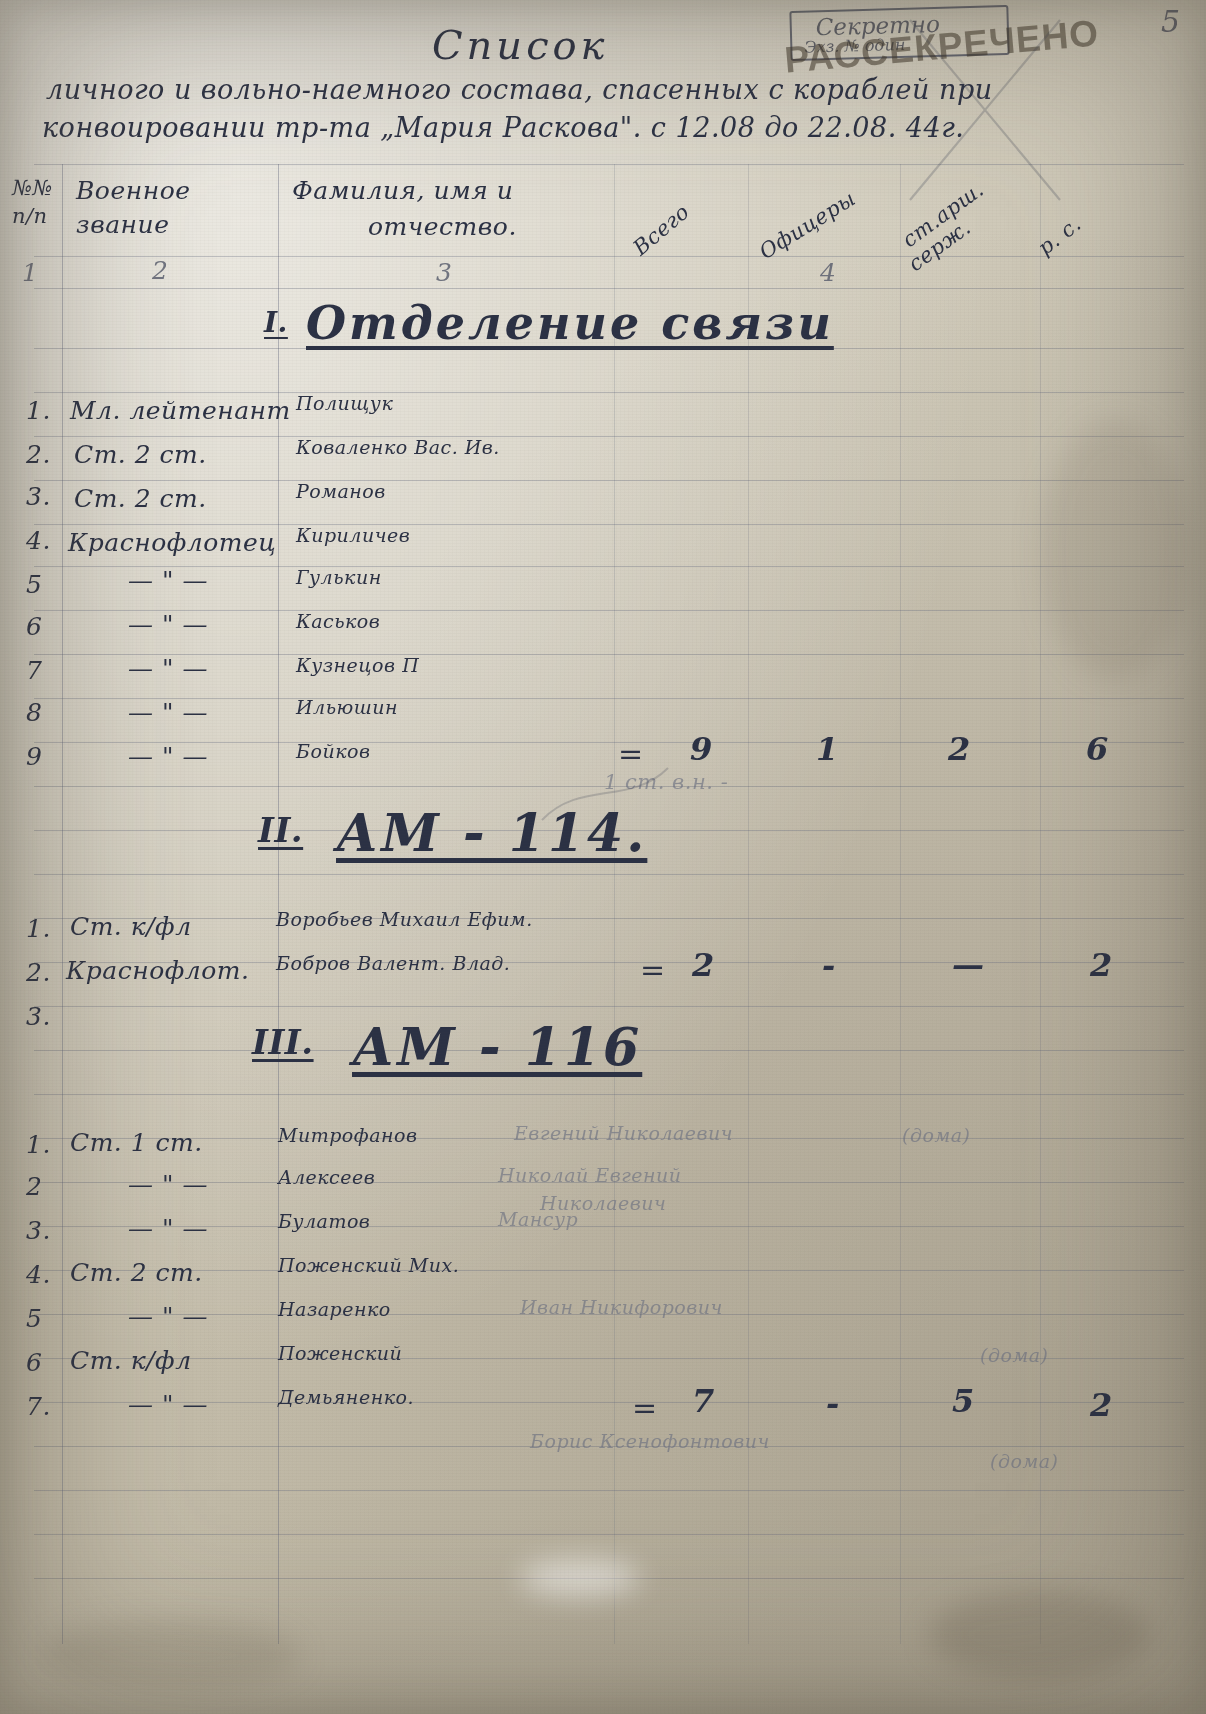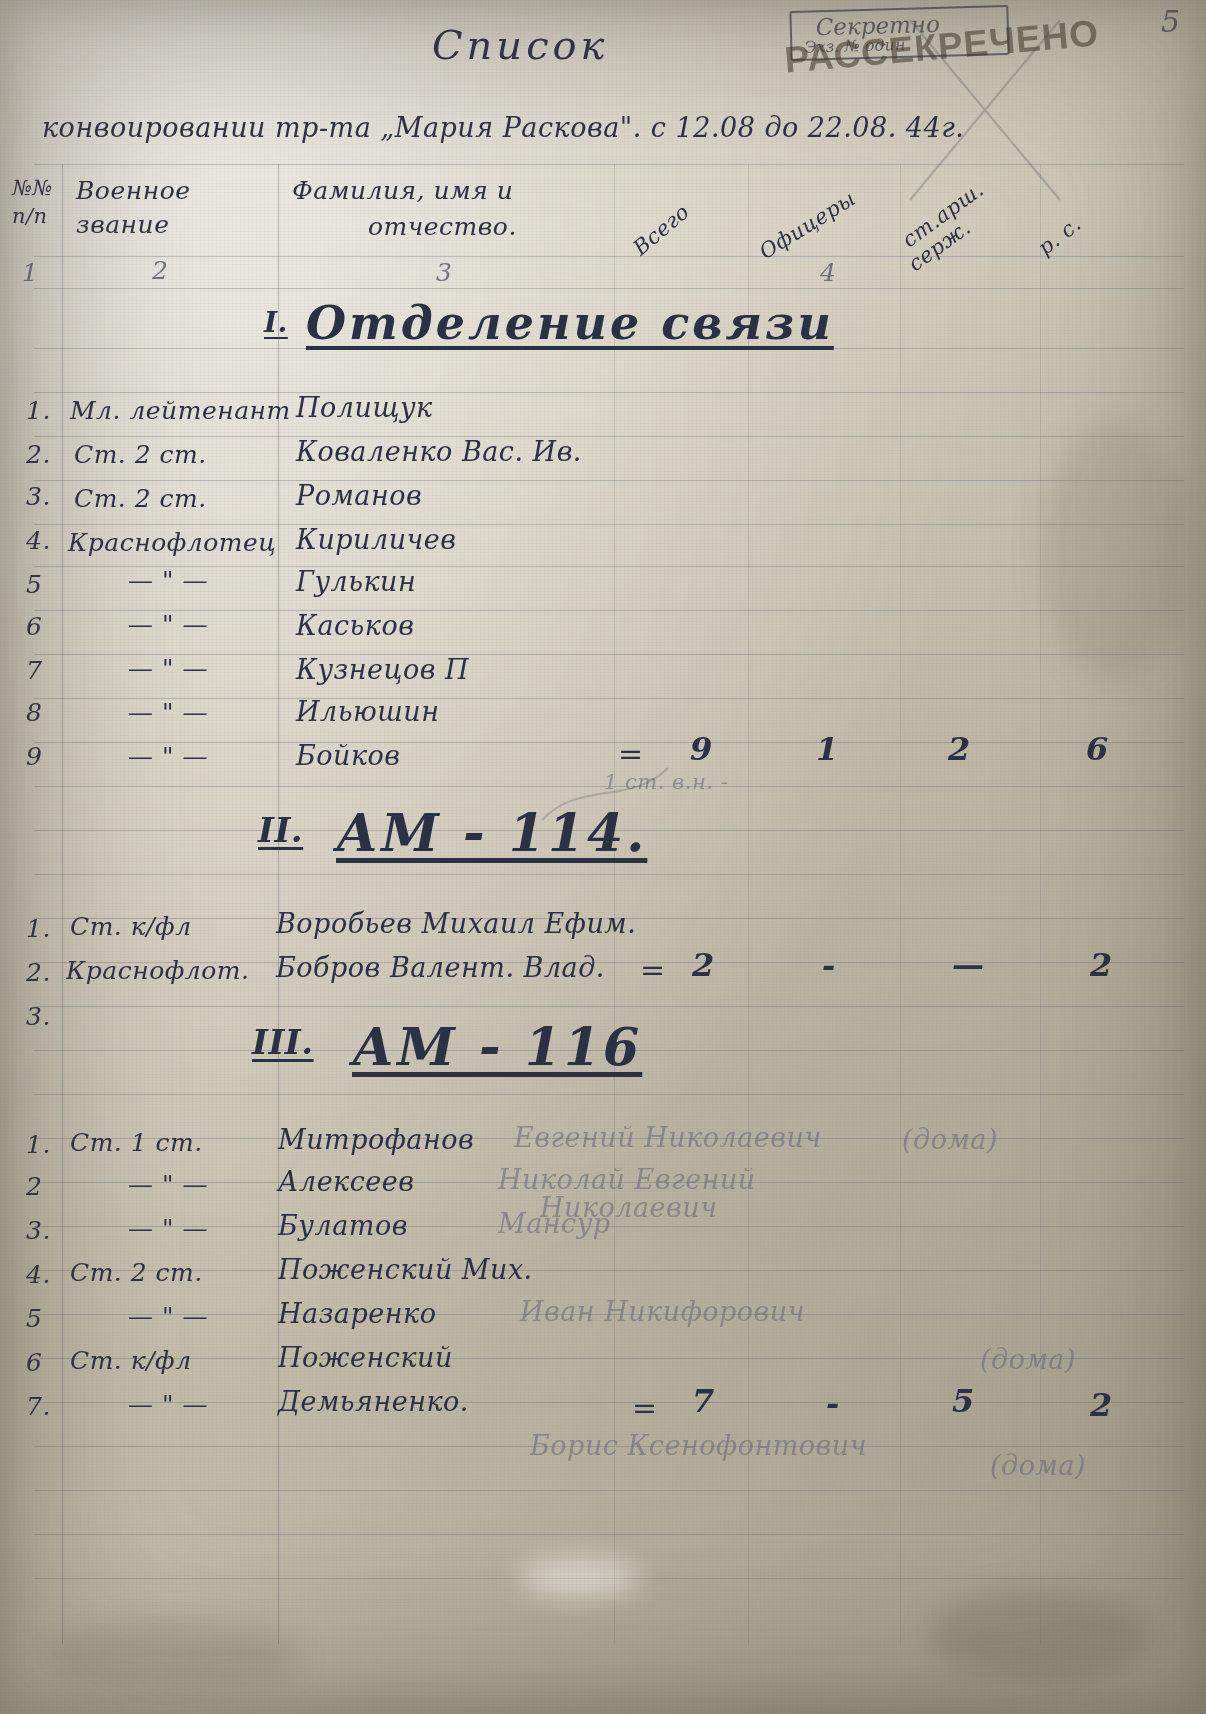--- a/index.html
+++ b/index.html
@@ -71,21 +71,21 @@
 
   .title {
     font-size: 40px;
     letter-spacing: 4px;
   }
   .subtitle { font-size: 27px; }
   .hdr { font-size: 25px; }
   .hdrsm { font-size: 21px; }
   .num { font-size: 25px; }
   .rank { font-size: 25px; }
-  .name { font-size: 27px; }
+  .name { font-size: 19px; }
   .cnt { font-size: 32px; font-weight: bold; }
   .sect {
     font-size: 40px;
     font-weight: bold;
     font-style: italic;
     text-decoration: underline;
     text-underline-offset: 7px;
     letter-spacing: 2px;
   }
   .sect.big { font-size: 46px; letter-spacing: 3px; }
@@ -186,20 +186,21 @@
   <div class="rule" style="top:1578px"></div>
 
   <div class="vline" style="left:62px; top:164px; height:1480px"></div>
   <div class="vline" style="left:278px; top:164px; height:1480px"></div>
   <div class="vline" style="left:614px; top:164px; height:1480px; opacity:.5"></div>
   <div class="vline" style="left:748px; top:164px; height:1480px; opacity:.45"></div>
   <div class="vline" style="left:900px; top:164px; height:1480px; opacity:.45"></div>
   <div class="vline" style="left:1040px; top:164px; height:1480px; opacity:.45"></div>
 
   <div class="ink title" style="left:432px; top:22px">Список</div>
+  <div class="ink subtitle" style="left:46px; top:74px">личного  и вольно-наемного состава, спасенных с кораблей при</div>
   <div class="ink subtitle" style="left:42px; top:112px">конвоировании тр-та „Мария Раскова". с 12.08 до 22.08. 44г.</div>
 
   <div id="stamp-secret">
     <div class="l1">Секретно</div>
     <div class="l2">Эхз. № один</div>
   </div>
   <div id="stamp-declass">РАССЕКРЕЧЕНО</div>
   <div id="page-no">5</div>
 
   <div class="ink hdrsm" style="left:12px; top:176px">№№</div>

